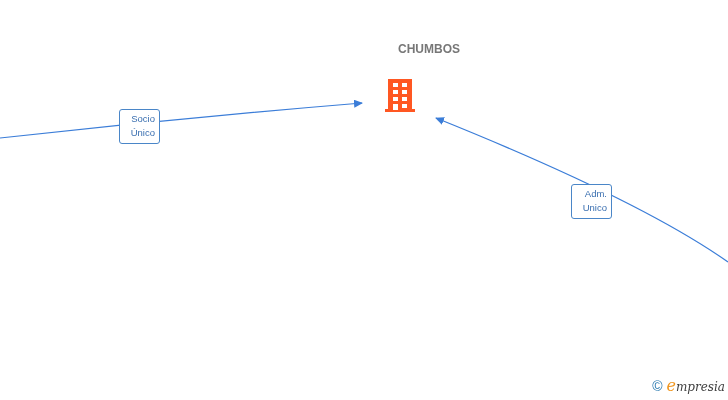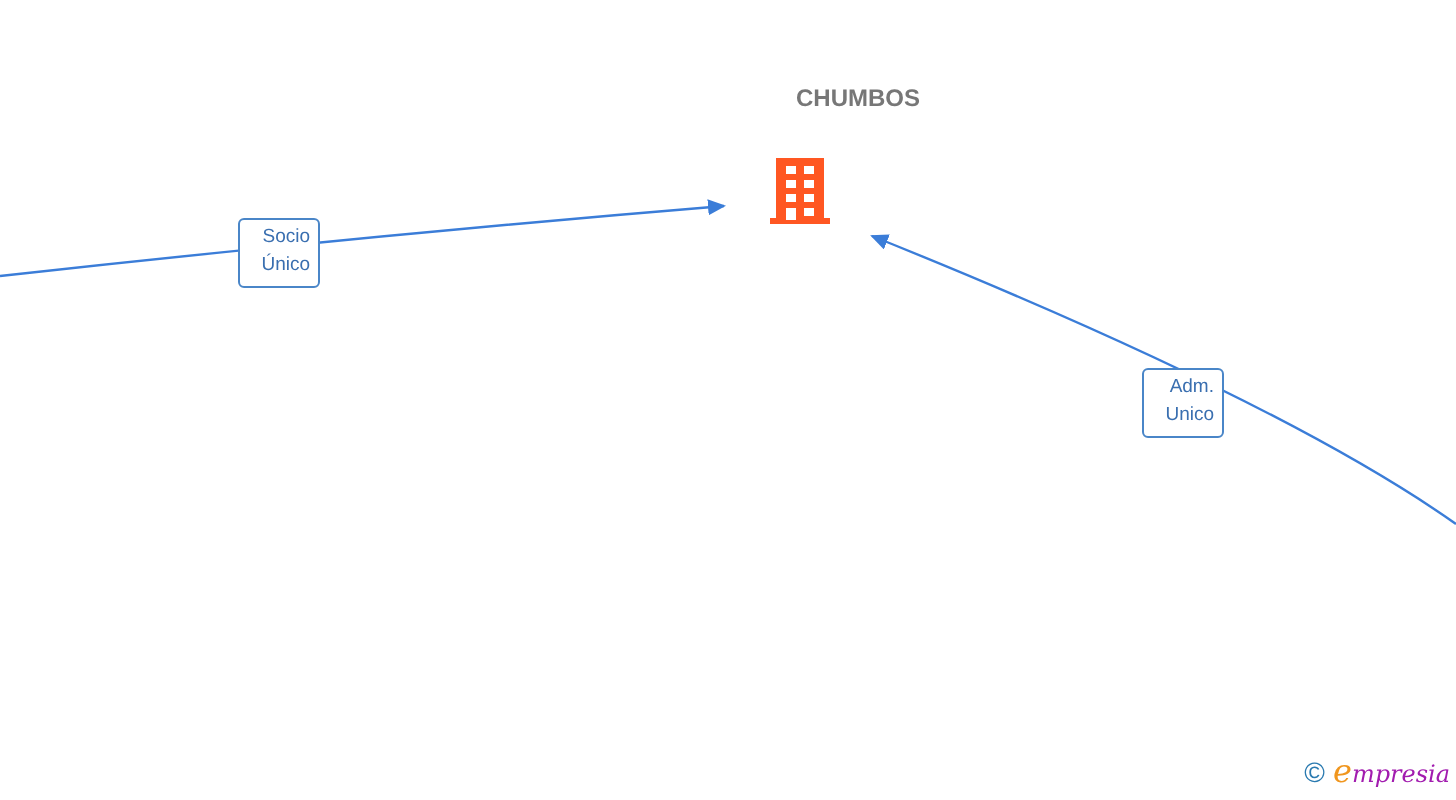--- a/index.html
+++ b/index.html
@@ -20,21 +20,21 @@
     }
     .edge-label span { display: block; text-align: right; }
     .label-socio { left: 119px; top: 109px; width: 31px; height: 29px; }
     .label-adm { left: 571px; top: 184px; width: 31px; height: 29px; }
     .footer {
       position: absolute; right: 3px; bottom: 5px; font-size: 12px; color: #2a7ab0;
       display: flex; align-items: center; gap: 4px;
     }
     .footer .copy { font-size: 14px; color: #2a7ab0; }
     .footer .e { color: #f0961e; font-style: italic; font-family: "DejaVu Serif", serif; font-size: 16px; }
-    .footer .brand { font-style: italic; color: #a21caf; font-family: "DejaVu Serif", serif; font-size: 12px; }
+    .footer .brand { font-style: italic; color: #404040; font-family: "DejaVu Serif", serif; font-size: 12px; }
   </style>
 </head>
 <body>
 
 <svg class="edges" viewBox="0 0 728 400">
   <defs>
     <marker id="arrow" markerWidth="10" markerHeight="10" refX="8" refY="4" orient="auto" markerUnits="userSpaceOnUse">
       <path d="M0,0 L9,4 L0,8 z" fill="#3b7dd8"></path>
     </marker>
   </defs>

